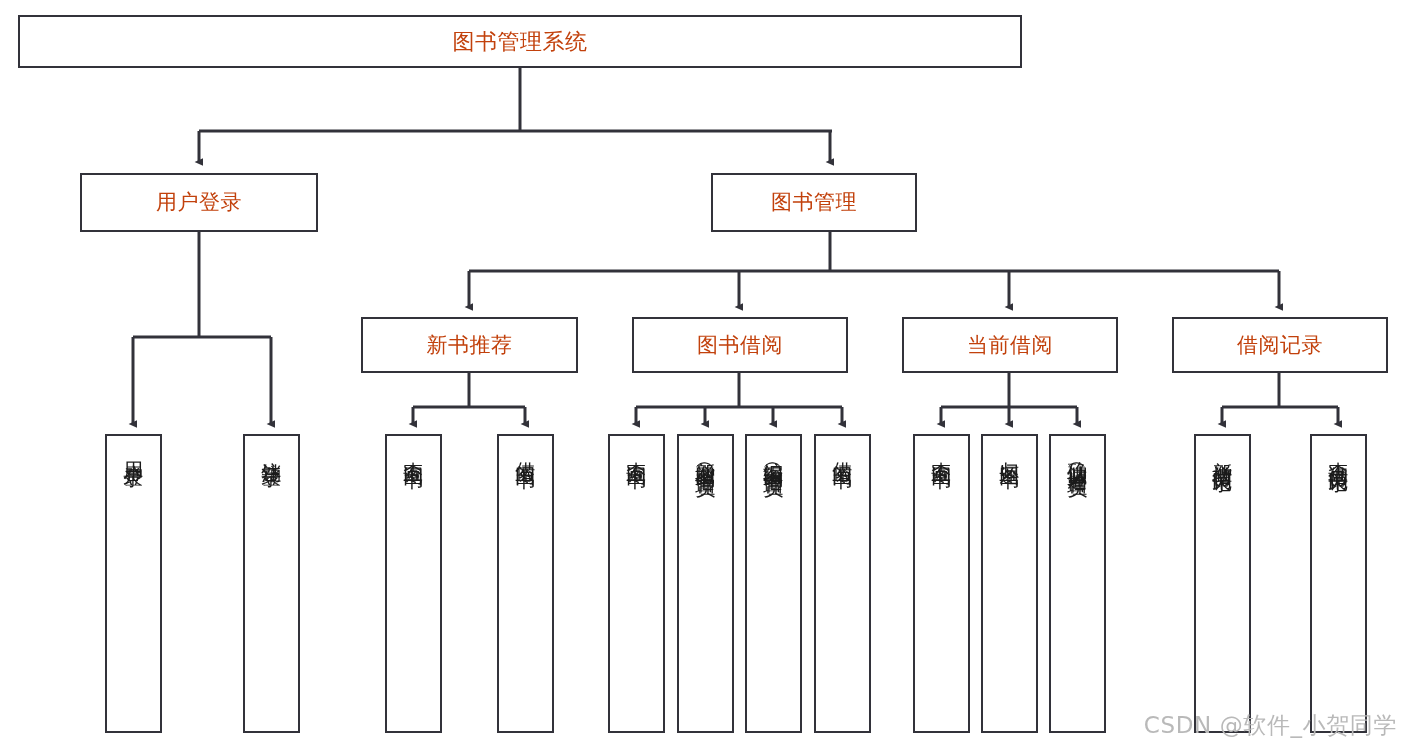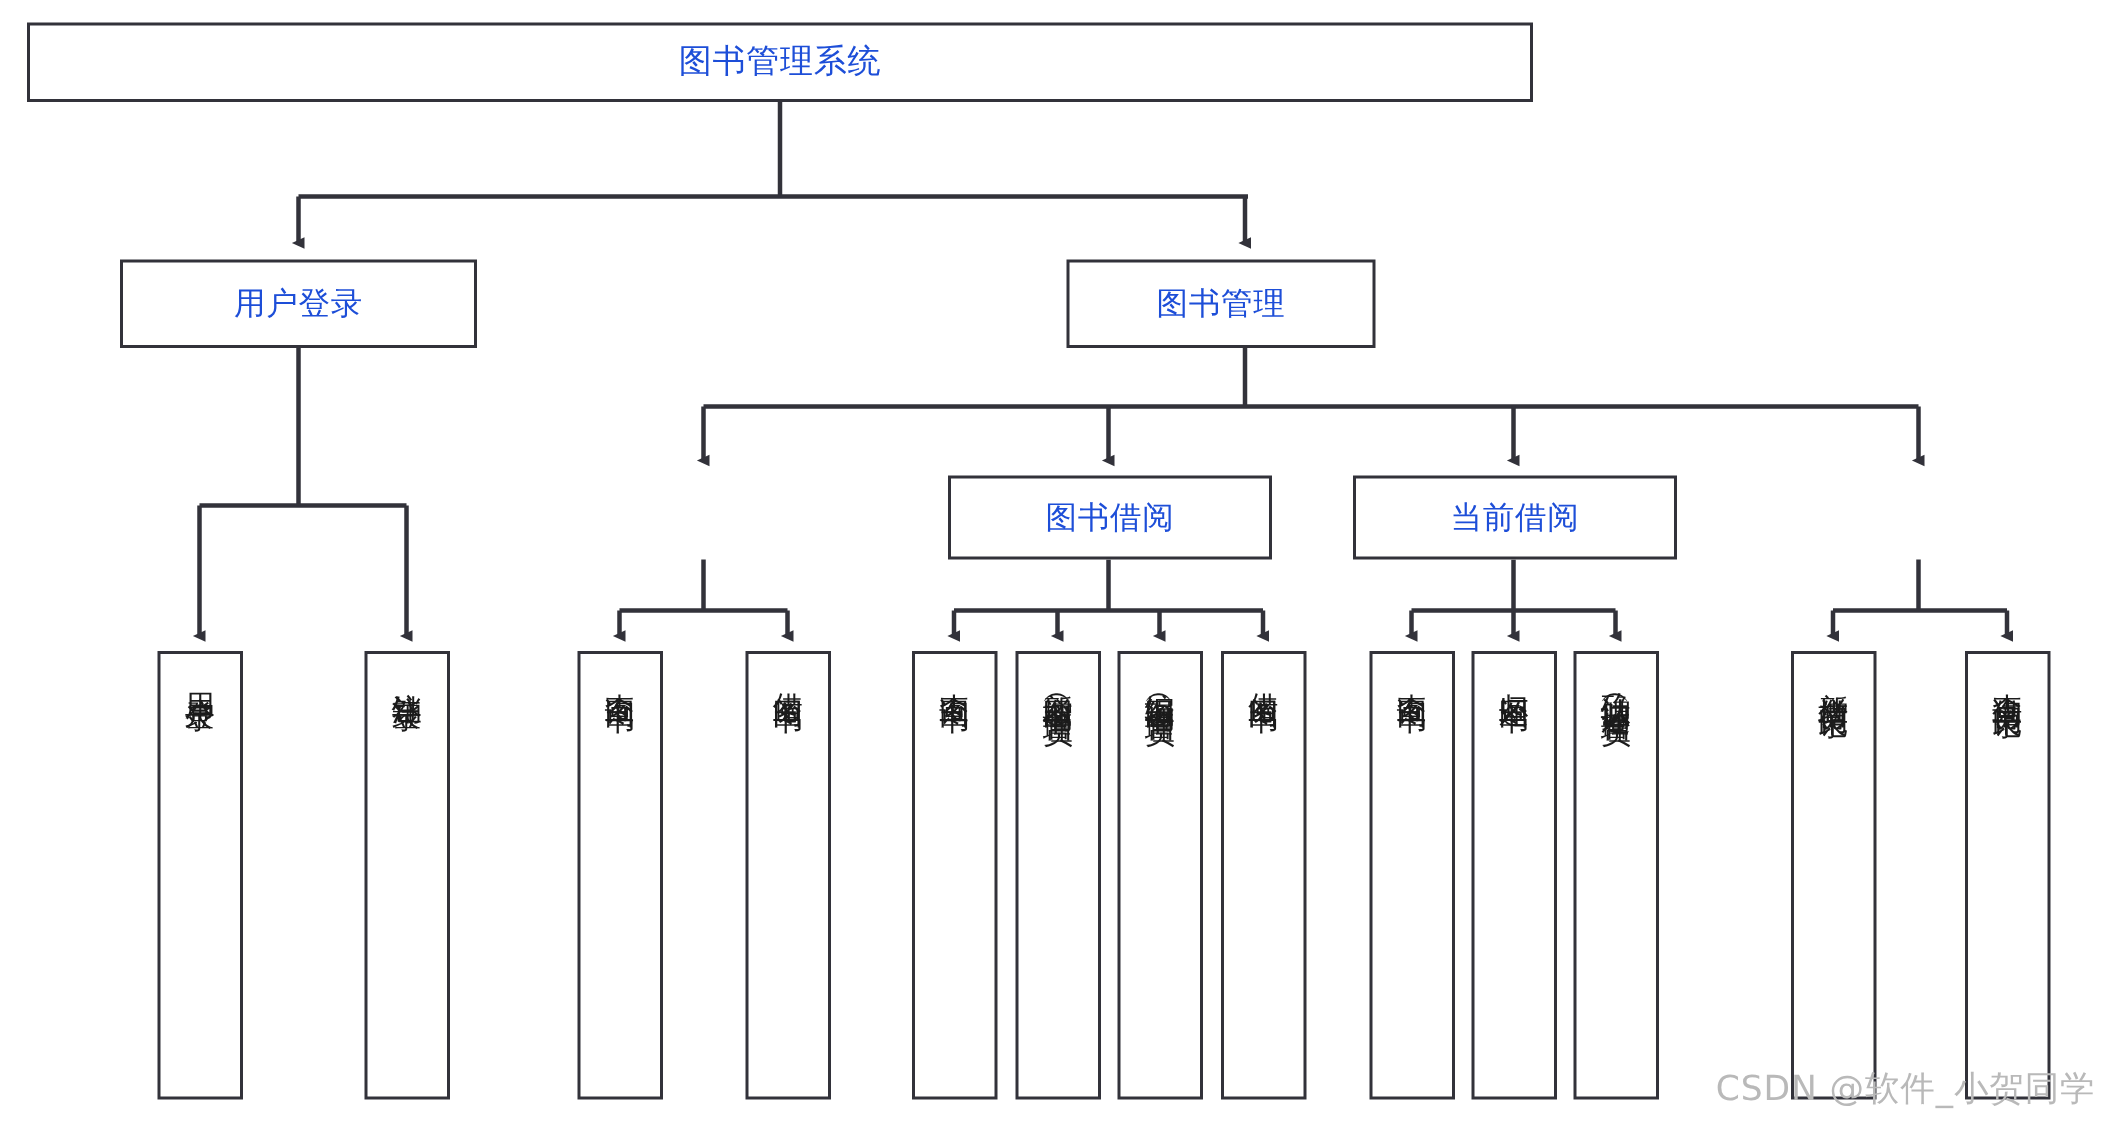--- a/index.html
+++ b/index.html
@@ -40,21 +40,21 @@
     justify-content: center;
     text-align: center;
   }
 
   
   .node.horiz .node-label {
     font-size: 21px;
     line-height: 1.15;
     letter-spacing: 0.5px;
     white-space: nowrap;
-    color: #1d4ed8;
+    color: #c2410c;
   }
   #node-root .node-label {
     font-size: 22px;
   }
 
   
   .node.vert {
     align-items: flex-start;
     justify-content: center;
     padding-top: 10px;
@@ -140,29 +140,35 @@
   </div>
 
   <div class="node horiz" style="left:80px; top:173px; width:238px; height:59px;">
     <span class="node-label">用户登录</span>
   </div>
 
   <div class="node horiz" style="left:711px; top:173px; width:206px; height:59px;">
     <span class="node-label">图书管理</span>
   </div>
 
+  <div class="node horiz" style="left:361px; top:317px; width:217px; height:56px;">
+    <span class="node-label">新书推荐</span>
+  </div>
 
   <div class="node horiz" style="left:632px; top:317px; width:216px; height:56px;">
     <span class="node-label">图书借阅</span>
   </div>
 
   <div class="node horiz" style="left:902px; top:317px; width:216px; height:56px;">
     <span class="node-label">当前借阅</span>
   </div>
 
+  <div class="node horiz" style="left:1172px; top:317px; width:216px; height:56px;">
+    <span class="node-label">借阅记录</span>
+  </div>
 
   <div class="node vert" style="left:105px; top:434px; width:57px; height:299px;">
     <span class="node-label">用户登录</span>
   </div>
 
   <div class="node vert" style="left:243px; top:434px; width:57px; height:299px;">
     <span class="node-label">注销登录</span>
   </div>
 
   <div class="node vert" style="left:385px; top:434px; width:57px; height:299px;">

